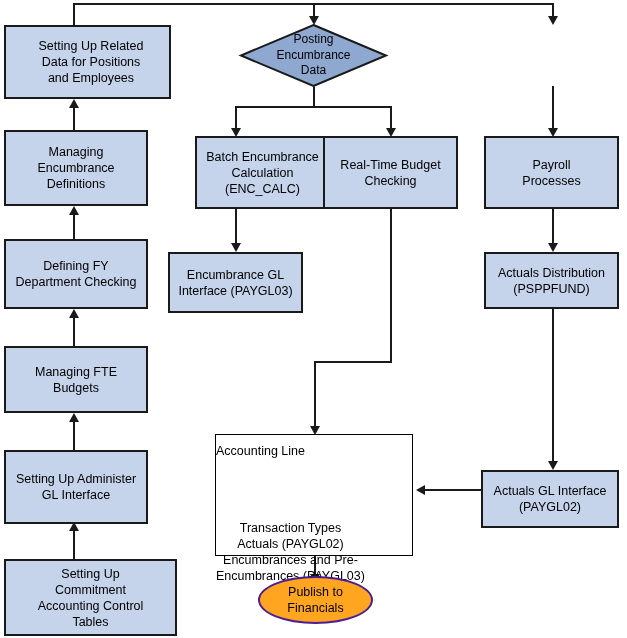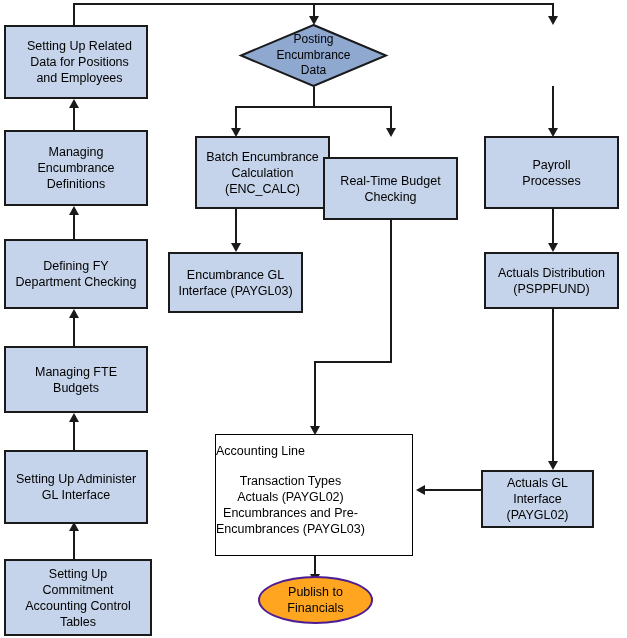--- a/index.html
+++ b/index.html
@@ -161,21 +161,21 @@
 
   <div class="conn v" style="left:552px; top:308px; height:155px;"></div>
   <div class="arrow down" style="left:548px; top:461px;"></div>
 
   <div class="conn h" style="left:424px; top:489px; width:57px;"></div>
   <div class="arrow left" style="left:416px; top:485px;"></div>
 
   <div class="conn v" style="left:314px; top:556px; height:20px;"></div>
   <div class="arrow down" style="left:310px; top:574px;"></div>
 
-  <div class="node box-blue" style="left:4px; top:25px; width:144px; height:74px;padding-left:7px;">
+  <div class="node box-blue" style="left:4px; top:25px; width:167px; height:74px;padding-left:7px;">
     <span class="label">Setting Up Related
 Data for Positions
 and Employees</span>
   </div>
 
   <div class="node box-blue" style="left:4px; top:130px; width:144px; height:76px;">
     <span class="label">Managing
 Encumbrance
 Definitions</span>
   </div>
@@ -188,21 +188,21 @@
   <div class="node box-blue" style="left:4px; top:346px; width:144px; height:67px;justify-content:center;">
     <span class="label">Managing FTE
 Budgets</span>
   </div>
 
   <div class="node box-blue" style="left:4px; top:450px; width:144px; height:74px;">
     <span class="label">Setting Up Administer
 GL Interface</span>
   </div>
 
-  <div class="node box-blue" style="left:4px; top:559px; width:148px; height:77px;">
+  <div class="node box-blue" style="left:4px; top:559px; width:173px; height:77px;">
     <span class="label">Setting Up
 Commitment
 Accounting Control
 Tables</span>
   </div>
 
   <div class="node diamond" style="left:240px; top:24px; width:147px; height:63px;">
     <div class="dshape"></div>
     <svg class="doutline" viewBox="0 0 147 63" preserveAspectRatio="none">
       <polygon points="73.5,1 146,31.5 73.5,62 1,31.5" fill="none" stroke="#1a1a1a" stroke-width="2"></polygon>
@@ -212,46 +212,46 @@
 Data</span>
   </div>
 
 
   <div class="node box-blue" style="left:168px; top:136px; width:135px; height:73px;margin-left:27px;">
     <span class="label">Batch Encumbrance
 Calculation
 (ENC_CALC)</span>
   </div>
 
-  <div class="node box-blue" style="left:323px; top:136px; width:135px; height:63px;margin-top:21px;">
+  <div class="node box-blue" style="left:323px; top:136px; width:135px; height:73px;">
     <span class="label">Real-Time Budget
 Checking</span>
   </div>
 
   <div class="node box-blue" style="left:168px; top:252px; width:135px; height:61px;">
     <span class="label">Encumbrance GL
 Interface (PAYGL03)</span>
   </div>
 
   <div class="node box-blue" style="left:484px; top:136px; width:135px; height:73px;">
     <span class="label">Payroll
 Processes</span>
   </div>
 
   <div class="node box-blue" style="left:484px; top:252px; width:135px; height:57px;">
     <span class="label">Actuals Distribution
 (PSPPFUND)</span>
   </div>
 
-  <div class="node box-blue" style="left:481px; top:470px; width:113px; height:58px;">
+  <div class="node box-blue" style="left:481px; top:470px; width:138px; height:58px;">
     <span class="label">Actuals GL Interface
 (PAYGL02)</span>
   </div>
 
-  <div class="node box-white" style="left:215px; top:434px; width:198px; height:122px; flex-direction:column; justify-content:flex-start;">
+  <div class="node box-white" style="left:215px; top:434px; width:198px; height:122px; flex-direction:column; justify-content:flex-start;gap:47px;">
     <span class="label" style="margin-bottom:14px;">Accounting Line</span>
     <span class="label">Transaction Types
 Actuals (PAYGL02)
 Encumbrances and Pre-
 Encumbrances (PAYGL03)</span>
   </div>
 
   <div class="node ellipse" style="left:258px; top:576px; width:115px; height:48px;">
     <span class="label">Publish to
 Financials</span>

